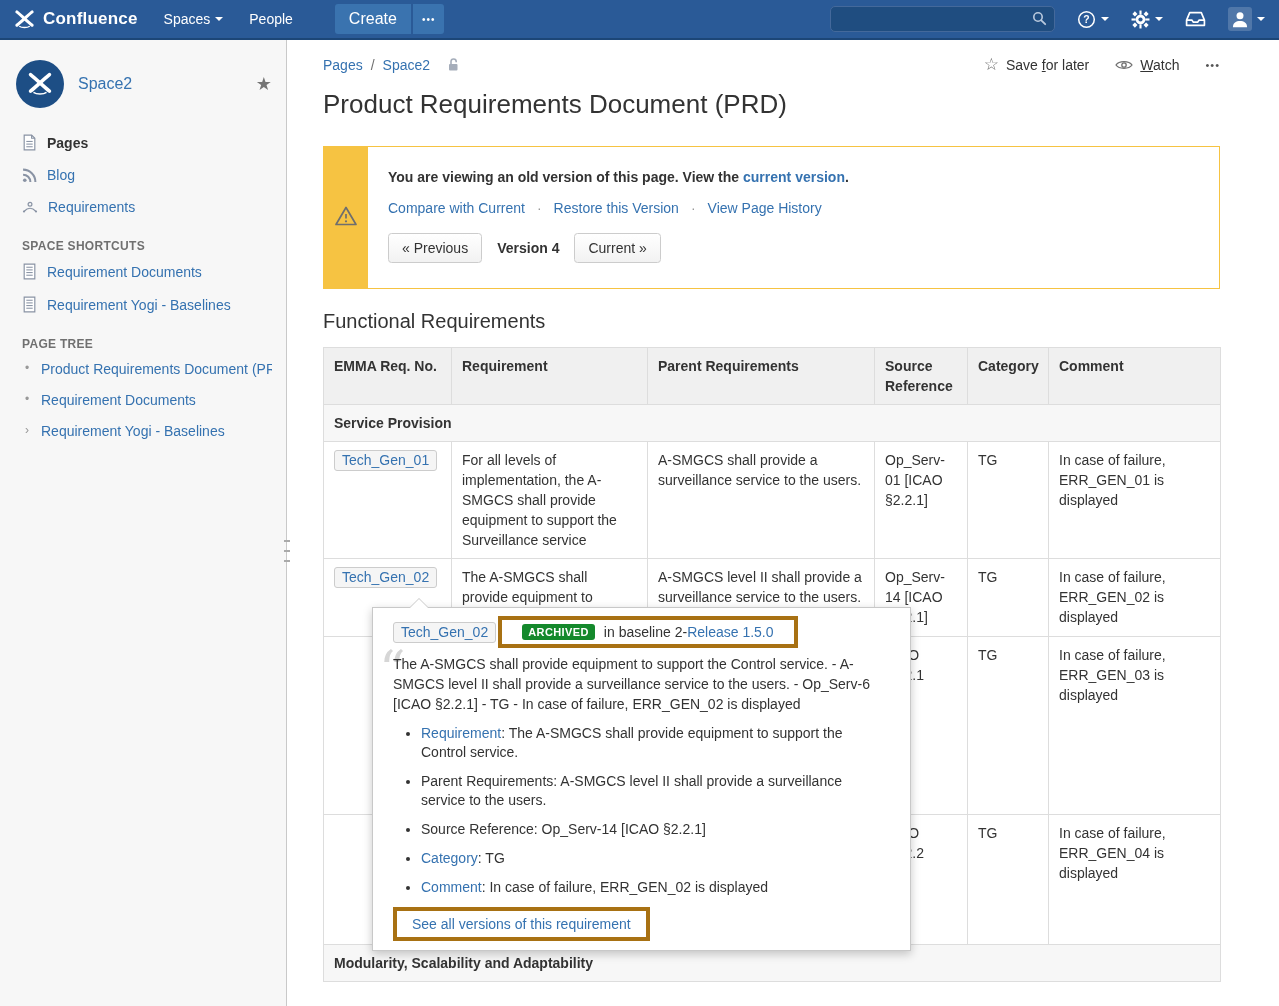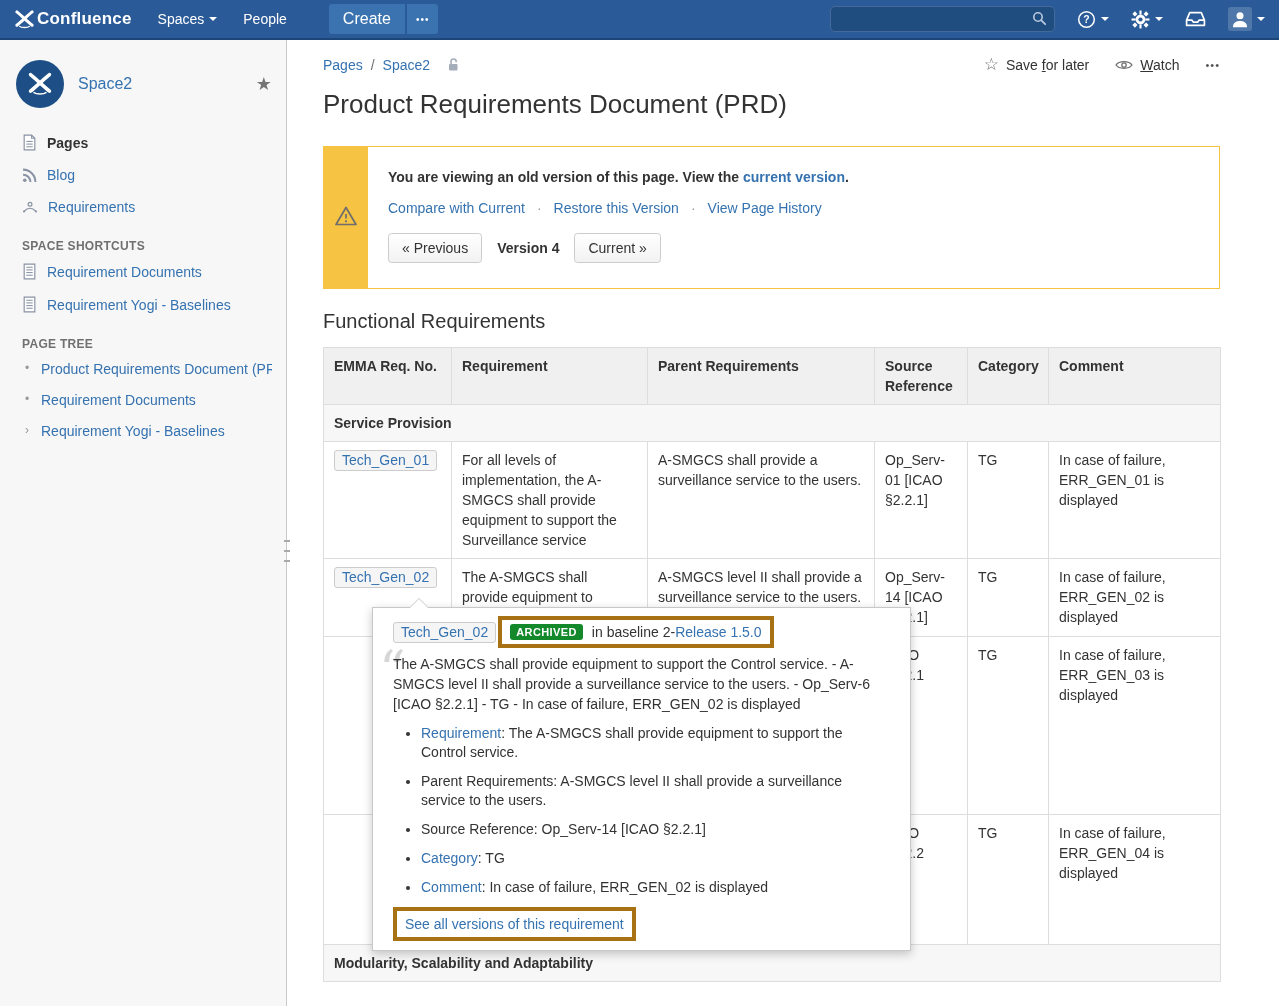--- a/index.html
+++ b/index.html
@@ -12,21 +12,21 @@
   body{
     width:1279px;height:1006px;overflow:hidden;background:#fff;color:#333;
     font-family:"Liberation Sans",sans-serif;font-size:14px;position:relative;
   }
   a{color:var(--link);text-decoration:none;cursor:pointer}
 
   
   .topnav{position:absolute;top:0;left:0;right:0;height:40px;background:var(--nav-bg);
     border-bottom:2px solid var(--nav-bg-dark);display:flex;align-items:center;padding:0 14px;}
   .nav-left{display:flex;align-items:center;gap:26px}
-  .brand{display:flex;align-items:flex-start;gap:2px;color:#fff}
+  .brand{display:flex;align-items:flex-start;gap:8px;color:#fff}
   .brand-name{font-size:17px;font-weight:bold;color:#fff;letter-spacing:.2px}
   .nav-item{color:#fff;font-size:14px;display:flex;align-items:center;gap:5px}
   .caret{width:0;height:0;border-left:4px solid transparent;border-right:4px solid transparent;border-top:4px solid #fff;display:inline-block}
   .create-group{display:flex;margin-left:16px}
   .btn-create,.btn-create-more{background:var(--nav-button);color:#fff;border:none;font-size:16px;
     padding:6px 14px;cursor:pointer;font-family:inherit}
   .btn-create{border-radius:3px 0 0 3px}
   .btn-create-more{border-radius:0 3px 3px 0;margin-left:2px;padding:6px 9px;font-size:10px;letter-spacing:1px}
   .nav-right{margin-left:auto;display:flex;align-items:center;gap:22px}
   .nav-search-wrap{position:relative;display:inline-block}
@@ -95,32 +95,32 @@
 
   
   .popup{position:absolute;left:49px;top:567px;width:539px;background:#fff;border:1px solid #c8c8c8;
     box-shadow:0 3px 9px rgba(0,0,0,.22);z-index:5;padding:8px 20px 9px}
   .popup:before{content:"";position:absolute;top:-10px;left:36px;border-left:10px solid transparent;
     border-right:10px solid transparent;border-bottom:10px solid #c8c8c8}
   .popup:after{content:"";position:absolute;top:-9px;left:37px;border-left:9px solid transparent;
     border-right:9px solid transparent;border-bottom:9px solid #fff}
   .pp-header{display:flex;align-items:center}
   .annot{border:4px solid var(--annotation)}
-  .annot-header{display:inline-flex;align-items:center;gap:9px;padding:4px 8px;margin-left:2px}
+  .annot-header{display:inline-flex;align-items:center;gap:9px;padding:4px 20px;margin-left:2px}
   .badge{background:var(--badge-green);color:#fff;font-size:11px;font-weight:bold;border-radius:3px;
     padding:2px 6px;letter-spacing:.4px}
   .pp-baseline{font-size:14px;color:#333}
   .pp-quote{position:relative;margin-top:6px}
   .quote-icon{position:absolute;left:-14px;top:-10px;font-family:"DejaVu Serif",serif;font-size:52px;
     color:#d6d6d6;line-height:1;z-index:0}
   .pp-quote p{margin:0;position:relative;z-index:1;font-size:14px;line-height:20px;color:#333}
   .pp-list{margin:5px 0 0 28px;padding:0}
   .pp-list li{line-height:19px;margin:10px 0;color:#333}
   .pp-footer{margin-top:4px}
-  .annot-footer{display:inline-block;padding:5px 8px}
+  .annot-footer{display:inline-block;padding:5px 15px}
 
   
 </style>
 </head>
 <body>
 
 <header class="topnav">
   <div class="nav-left">
     <a class="brand">
       <span style="display:inline-flex">

